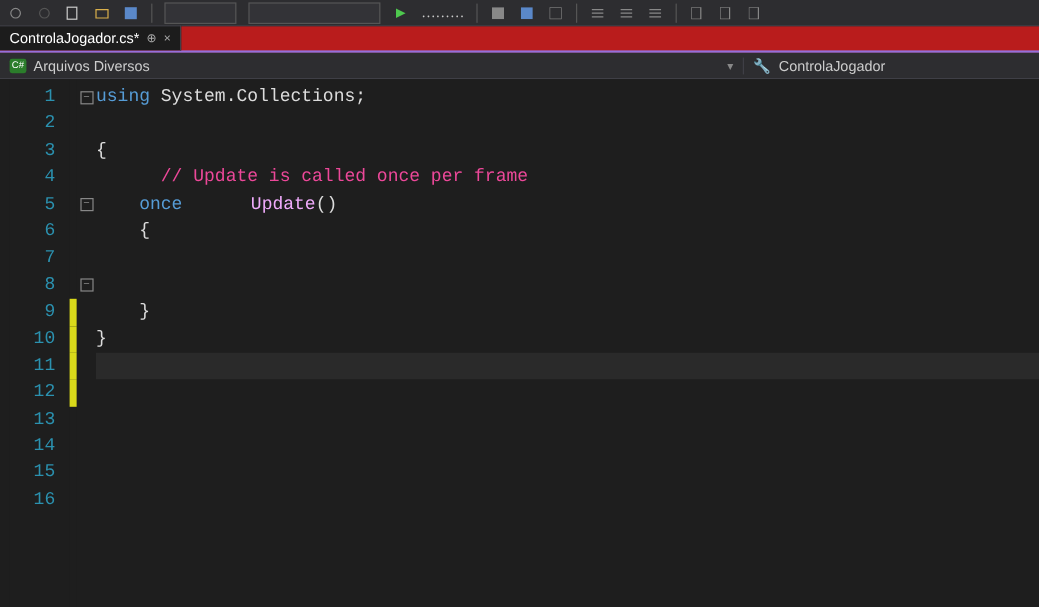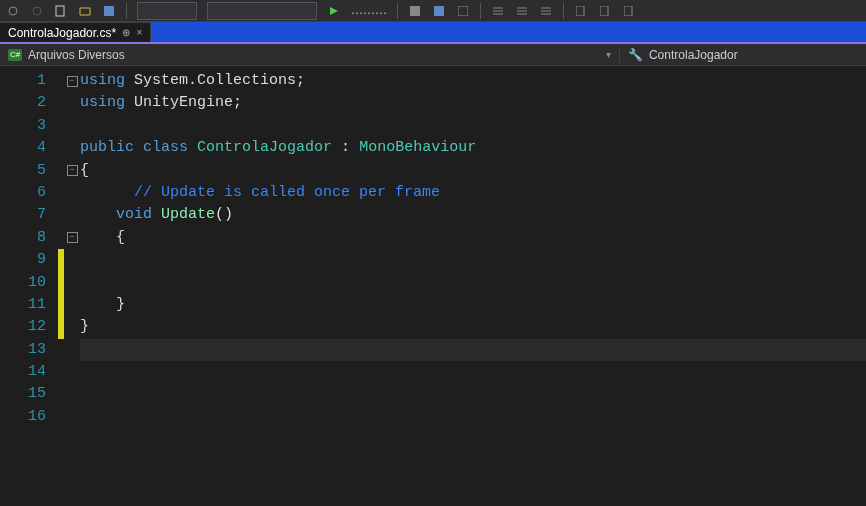--- a/index.html
+++ b/index.html
@@ -16,23 +16,24 @@
   display: flex;
   align-items: center;
   padding: 0 6px;
   gap: 10px;
 }
 .tool-icon { width: 14px; height: 14px; display: flex; align-items: center; justify-content: center; }
 .sep { width: 1px; height: 16px; background: #555; }
 .dropdown-box { height: 18px; background: #333337; border: 1px solid #555; min-width: 60px; }
 .tab-row {
   height: 22px;
-  background: #1d4ed8;
+  background: #b91c1c;
   display: flex;
   border-bottom: 2px solid #9370db;
+  align-items: flex-end;
 }
 .tab {
   background: #1c1c1c;
   color: #fff;
   padding: 3px 8px;
   font-family: 'Segoe UI', sans-serif;
   font-size: 12px;
   display: flex;
   align-items: center;
   gap: 6px;
@@ -118,22 +119,22 @@
 .code-line {
   height: 22.4px;
   line-height: 22.4px;
   white-space: pre;
   color: #dcdcdc;
   position: relative;
 }
 .code-line.last { background: #2a2a2a; }
 .kw { color: #569cd6; font-family: Liberation Mono, monospace; }
 .type { color: #4ec9b0; }
-.comment { color: #3b82f6; }
-.method { color: #86efac; }
+.comment { color: #ec4899; }
+.method { color: #f0abfc; margin-left: 48px; }
 .punct { color: #dcdcdc; }
 </style>
 </head>
 <body>
 
 <div class="toolbar">
   <span class="tool-icon">
       <svg width="10" height="10">
         <circle cx="5" cy="5" r="4" fill="none" stroke="#888"></circle>
       </svg>
@@ -294,26 +295,24 @@
       <div class="fc"></div>
       <div class="fc"></div>
       <div class="fc"></div>
       <div class="fc"></div>
       <div class="fc"></div>
       <div class="fc"></div>
       <div class="fc"></div>
     </div>
   <div class="code-col" id="codecol">
       <div class="code-line"><span class="kw">using</span> System<span class="punct">.</span>Collections<span class="punct">;</span></div>
-      <div class="code-line"><span class="kw">using</span> UnityEngine<span class="punct">;</span></div>
       <div class="code-line"></div>
-      <div class="code-line"><span class="kw">public</span> <span class="kw">class</span> <span class="type">ControlaJogador</span> <span class="punct">:</span> <span class="type">MonoBehaviour</span></div>
       <div class="code-line"><span class="punct">{</span></div>
       <div class="code-line">      <span class="comment">// Update is called once per frame</span></div>
-      <div class="code-line">    <span class="kw">void</span> <span class="method">Update</span><span class="punct">()</span></div>
+      <div class="code-line">    <span class="kw">once</span> <span class="method">Update</span><span class="punct">()</span></div>
       <div class="code-line">    <span class="punct">{</span></div>
       <div class="code-line"></div>
       <div class="code-line"></div>
       <div class="code-line">    <span class="punct">}</span></div>
       <div class="code-line"><span class="punct">}</span></div>
       <div class="code-line last"></div>
     </div>
 </div>
 
 </body></html>

